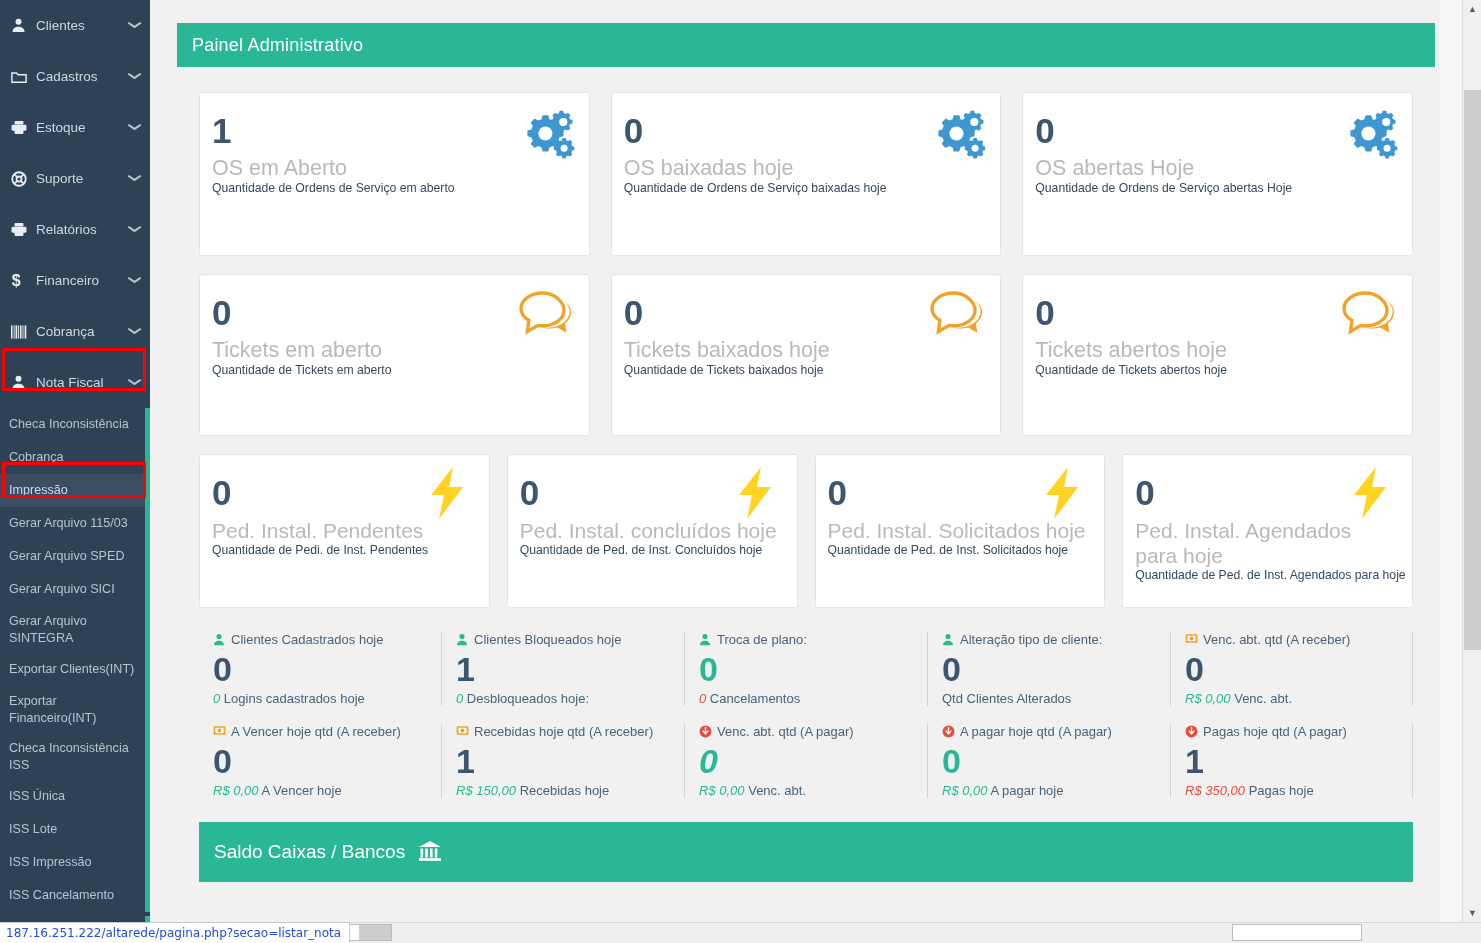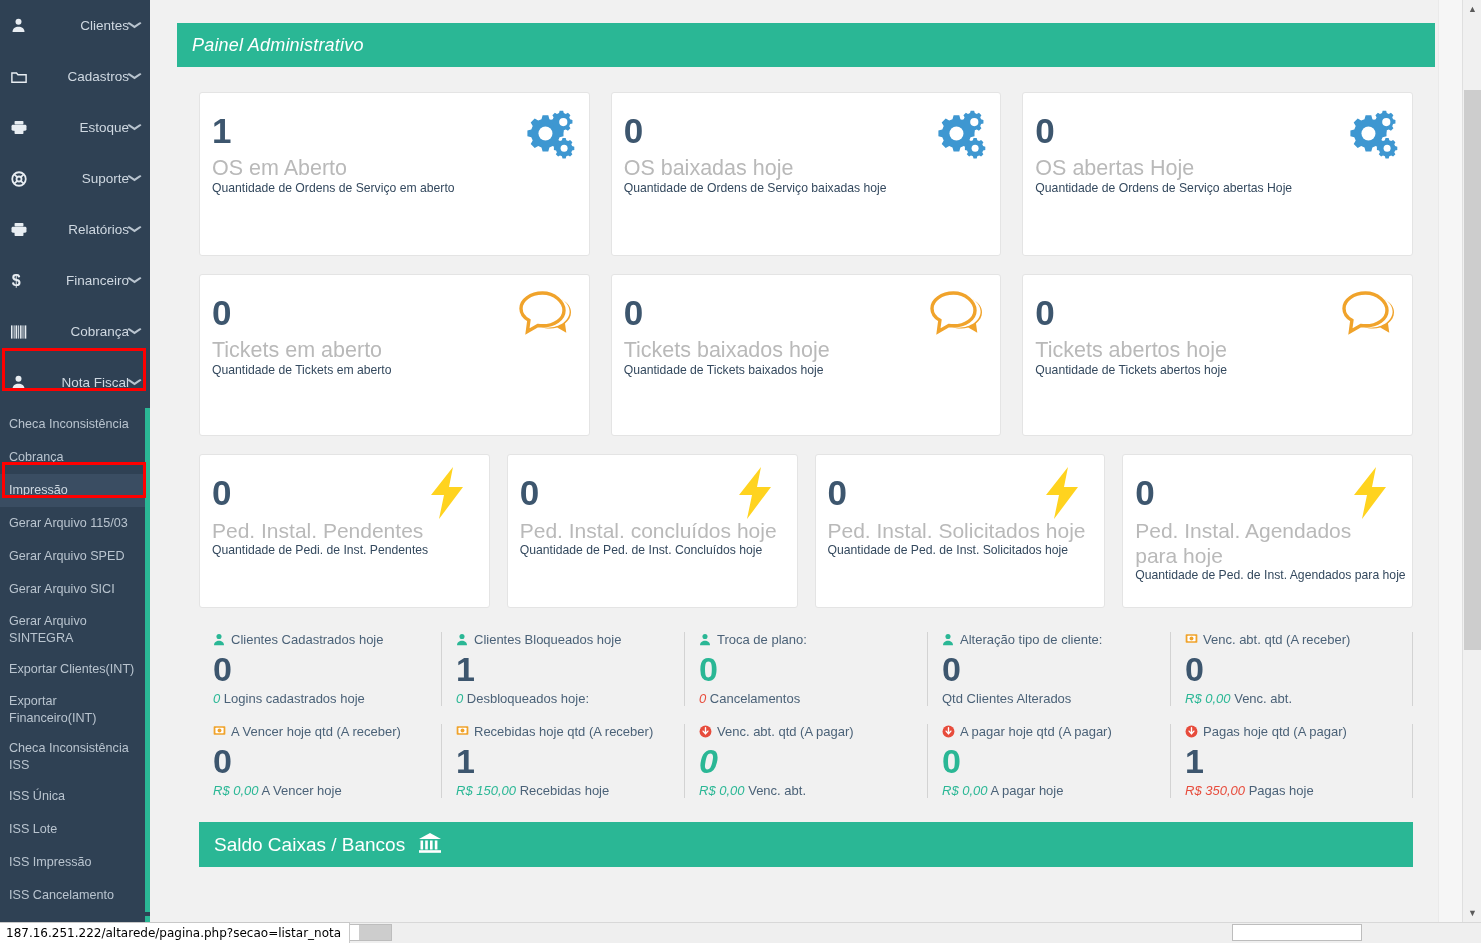--- a/index.html
+++ b/index.html
@@ -27,21 +27,21 @@
     color: #c3ccd6;
     font-size: 13.5px;
     cursor: pointer;
   }
   .side-main li .ico {
     width: 22px; flex: 0 0 22px;
     display: flex; align-items: center; justify-content: flex-start;
     color: #e8edf2;
     font-size: 15px;
   }
-  .side-main li .lbl { flex: 1; padding-left: 3px; color: #cfd8e1; text-align: right; }
+  .side-main li .lbl { flex: 1; padding-left: 3px; color: #cfd8e1; }
   .side-main li .chev {
     font-size: 10px; color: #b9c4cf; margin-left: auto;
     transform: scaleX(1.35);
   }
 
   
   .redbox {
     position: absolute;
     border: 3px solid #ff0000;
     pointer-events: none;
@@ -74,21 +74,20 @@
   .panel-wrap { padding: 23px 27px 0 27px; }
 
   .panel-head {
     background: #2ab795;
     height: 44px;
     display: flex; align-items: center;
     padding-left: 15px;
     color: #ffffff;
     font-size: 18px;
     letter-spacing: .2px;
-    font-style: italic;
   }
   .head-icon { margin-left: 14px; font-size: 20px; line-height: 1; }
 
   .cards-area { padding: 0 22px; }
 
   .row { display: flex; }
   .row.r1 { margin-top: 25px; gap: 21px; }
   .row.r2 { margin-top: 18px; gap: 21px; }
   .row.r3 { margin-top: 18px; gap: 17px; }
 
@@ -169,21 +168,21 @@
     white-space: nowrap;
   }
   .stat .sub em { font-style: italic; }
   .stat .sub em.t { color: #2ab795; }
   .stat .sub em.r { color: #e74c3c; }
 
   
   .saldo {
     margin: 24px 22px 0 22px;
     background: #2ab795;
-    height: 45px;
+    height: 60px;
     display: flex; align-items: center;
     padding-left: 15px;
     color: #ffffff;
     font-size: 19px;
   }
 
   
   .vscroll {
     position: absolute; right: 0; top: 0;
     width: 19px; height: 922px;
@@ -220,21 +219,21 @@
   }
   .statusbar {
     position: absolute; left: 0; bottom: 0;
     height: 21px;
     background: #ffffff;
     border: 1px solid #c8c8c8;
     border-left: none; border-bottom: none;
     display: flex; align-items: center;
     padding: 0 8px 0 6px;
     font-size: 12px;
-    color: #000000;
+    color: #1d4ed8;
     font-family: "DejaVu Sans", sans-serif;
     z-index: 18;
     white-space: nowrap;
   }
   .hscroll-bit {
     position: absolute; bottom: 2px; left: 305px;
     width: 87px; height: 17px;
     background: #ffffff; border: 1px solid #bdbdbd;
     z-index: 17;
   }

